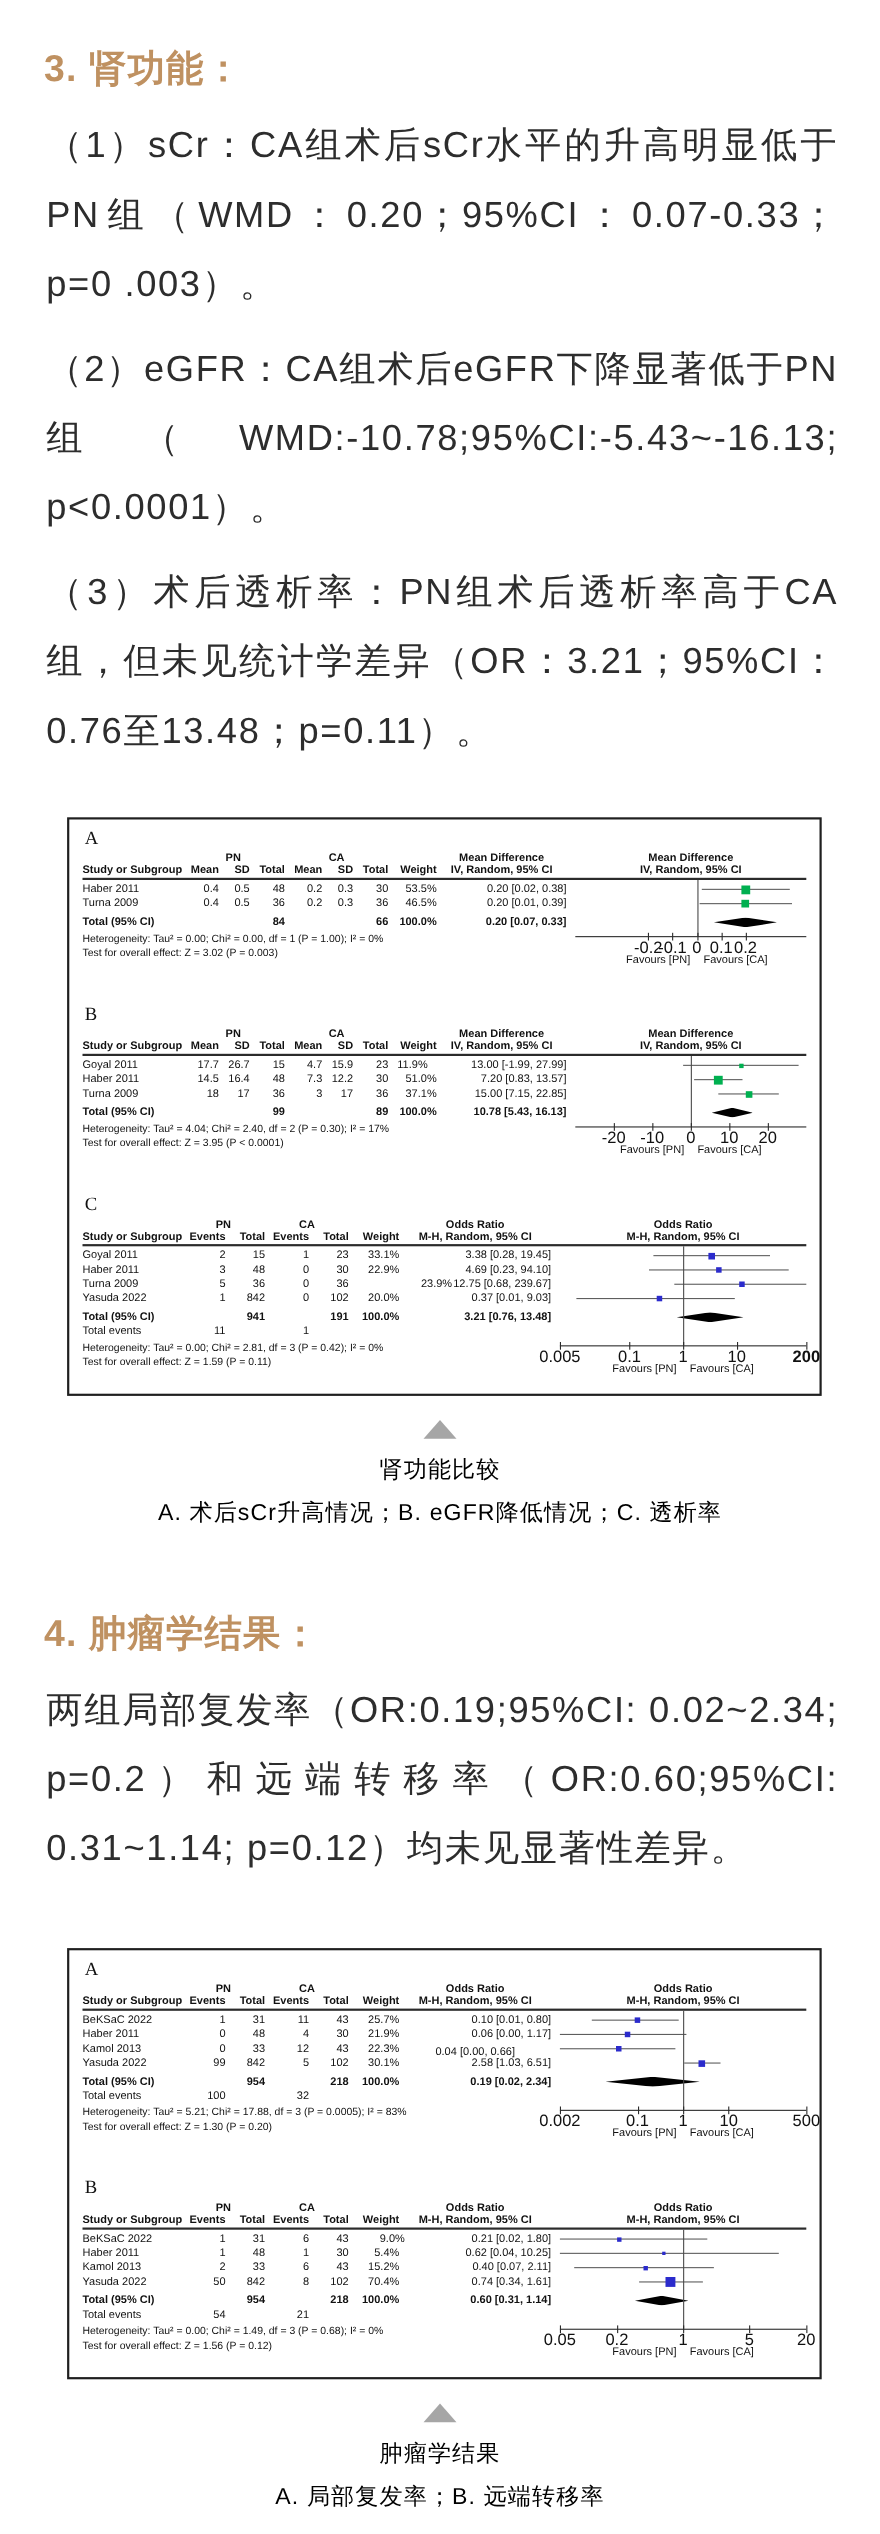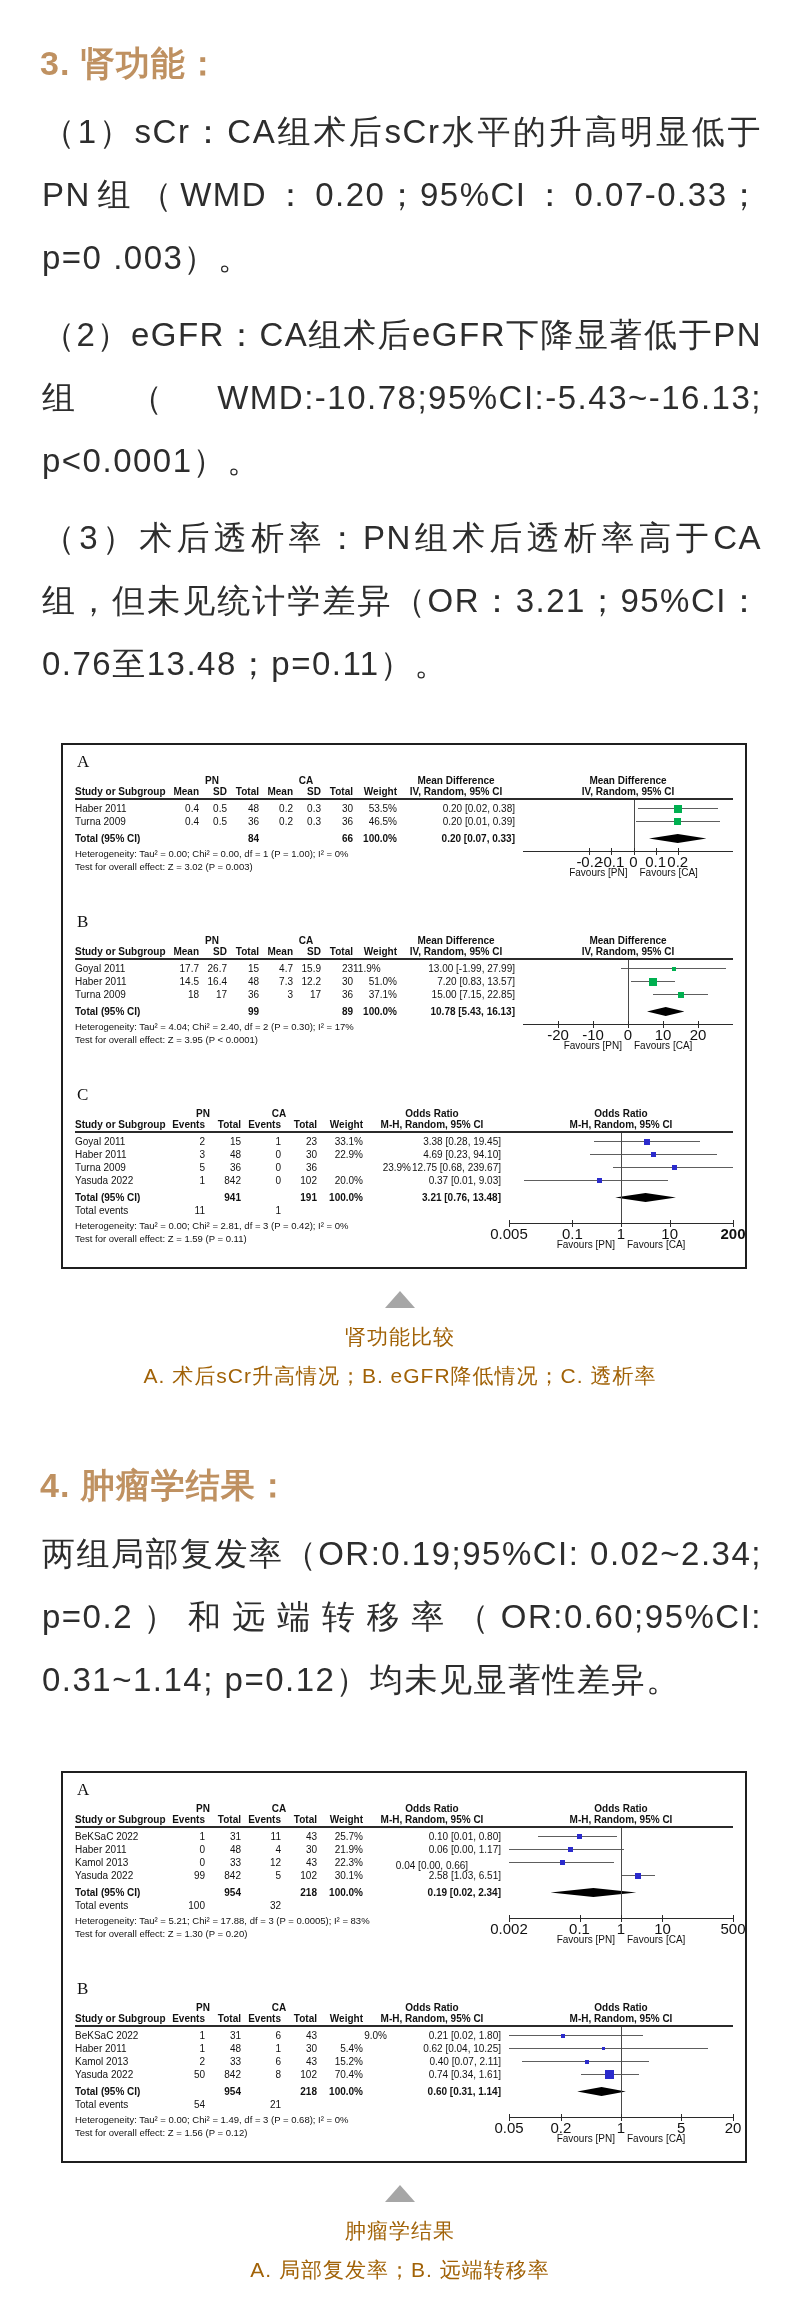--- a/index.html
+++ b/index.html
@@ -33,21 +33,21 @@
   .ffoot{font-size:9.5px;line-height:12px;color:#111;white-space:nowrap;}
   .fline{background:#3c3c3c;height:1px;}
   .fdiamond{background:#000;clip-path:polygon(0 50%,50% 0,100% 50%,50% 100%);}
   .ftick{font-size:15px;line-height:11px;color:#111;}
   .ffav{font-size:10px;line-height:11px;color:#111;white-space:nowrap;}
   .tri{
     width:0;height:0;margin:22px auto 0 auto;
     border-left:15px solid transparent;border-right:15px solid transparent;
     border-bottom:17px solid #a6a6a6;
   }
-  .cap{margin:12px 0 0 0;text-align:center;font-size:21px;line-height:33px;color:#a16207;letter-spacing:1px;}
+  .cap{margin:12px 0 0 0;text-align:center;font-size:21px;line-height:33px;color:#000000;letter-spacing:1px;}
   .cap.sub{margin-top:6px;}
 </style>
 </head>
 <body>
 
 <div class="page">
 
   <h2 class="heading first">3. 肾功能：</h2>
 
   <p class="para">（1）sCr：CA组术后sCr水平的升高明显低于PN组（WMD：0.20；95%CI：0.07-0.33；p=0 .003）。</p>
@@ -135,21 +135,21 @@
           <div class="fhead" style="left: 322px; top: 33px; width: 118px; text-align: center;">IV, Random, 95% CI</div>
           <div class="fhead" style="left: 448px; top: 33px; width: 210px; text-align: center;">IV, Random, 95% CI</div>
           <div class="fline" style="left: 0px; top: 45px; width: 658px; height: 2px; background: rgb(43, 43, 43);"></div>
           <div class="fcell" style="left: 0px; top: 49px; width: 90px; text-align: left;">Goyal 2011</div>
           <div class="fcell" style="left: 90px; top: 49px; width: 34px; text-align: right;">17.7</div>
           <div class="fcell" style="left: 124px; top: 49px; width: 28px; text-align: right;">26.7</div>
           <div class="fcell" style="left: 152px; top: 49px; width: 32px; text-align: right;">15</div>
           <div class="fcell" style="left: 184px; top: 49px; width: 34px; text-align: right;">4.7</div>
           <div class="fcell" style="left: 218px; top: 49px; width: 28px; text-align: right;">15.9</div>
           <div class="fcell" style="left: 246px; top: 49px; width: 32px; text-align: right;">23</div>
-          <div class="fcell" style="left: 278px; top: 49px; width: 44px; text-align: left;">11.9%</div>
+          <div class="fcell" style="left: 278px; top: 49px; width: 44px; text-align: center;">11.9%</div>
           <div class="fcell" style="left: 322px; top: 49px; width: 118px; text-align: right;">13.00 [-1.99, 27.99]</div>
           <div class="fline" style="left: 546.035px; top: 55px; width: 104.93px; background: rgb(94, 94, 94);"></div>
           <div class="fmark" style="left: 596.5px; top: 53.5px; width: 4px; height: 4px; background: rgb(0, 176, 80);"></div>
           <div class="fcell" style="left: 0px; top: 62px; width: 90px; text-align: left;">Haber 2011</div>
           <div class="fcell" style="left: 90px; top: 62px; width: 34px; text-align: right;">14.5</div>
           <div class="fcell" style="left: 124px; top: 62px; width: 28px; text-align: right;">16.4</div>
           <div class="fcell" style="left: 152px; top: 62px; width: 32px; text-align: right;">48</div>
           <div class="fcell" style="left: 184px; top: 62px; width: 34px; text-align: right;">7.3</div>
           <div class="fcell" style="left: 218px; top: 62px; width: 28px; text-align: right;">12.2</div>
           <div class="fcell" style="left: 246px; top: 62px; width: 32px; text-align: right;">30</div>
@@ -371,21 +371,21 @@
           <div class="fhead" style="left: 206px; top: 33px; width: 36px; text-align: right;">Total</div>
           <div class="fhead" style="left: 242px; top: 33px; width: 46px; text-align: right;">Weight</div>
           <div class="fhead" style="left: 288px; top: 33px; width: 138px; text-align: center;">M-H, Random, 95% CI</div>
           <div class="fhead" style="left: 434px; top: 33px; width: 224px; text-align: center;">M-H, Random, 95% CI</div>
           <div class="fline" style="left: 0px; top: 45px; width: 658px; height: 2px; background: rgb(43, 43, 43);"></div>
           <div class="fcell" style="left: 0px; top: 49px; width: 90px; text-align: left;">BeKSaC 2022</div>
           <div class="fcell" style="left: 90px; top: 49px; width: 40px; text-align: right;">1</div>
           <div class="fcell" style="left: 130px; top: 49px; width: 36px; text-align: right;">31</div>
           <div class="fcell" style="left: 166px; top: 49px; width: 40px; text-align: right;">6</div>
           <div class="fcell" style="left: 206px; top: 49px; width: 36px; text-align: right;">43</div>
-          <div class="fcell" style="left: 250px; top: 49px; width: 46px; text-align: right; padding-left: 16px;">9.0%</div>
+          <div class="fcell" style="left: 231px; top: 49px; width: 46px; text-align: right; padding-left: 16px;">9.0%</div>
           <div class="fcell" style="left: 288px; top: 49px; width: 138px; text-align: right;">0.21 [0.02, 1.80]</div>
           <div class="fline" style="left: 434px; top: 55px; width: 133.975px; background: rgb(94, 94, 94);"></div>
           <div class="fmark" style="left: 485.653px; top: 53.5px; width: 4px; height: 4px; background: rgb(43, 43, 204);"></div>
           <div class="fcell" style="left: 0px; top: 62px; width: 90px; text-align: left;">Haber 2011</div>
           <div class="fcell" style="left: 90px; top: 62px; width: 40px; text-align: right;">1</div>
           <div class="fcell" style="left: 130px; top: 62px; width: 36px; text-align: right;">48</div>
           <div class="fcell" style="left: 166px; top: 62px; width: 40px; text-align: right;">1</div>
           <div class="fcell" style="left: 206px; top: 62px; width: 36px; text-align: right;">30</div>
           <div class="fcell" style="left: 242px; top: 62px; width: 46px; text-align: right;">5.4%</div>
           <div class="fcell" style="left: 288px; top: 62px; width: 138px; text-align: right;">0.62 [0.04, 10.25]</div>

